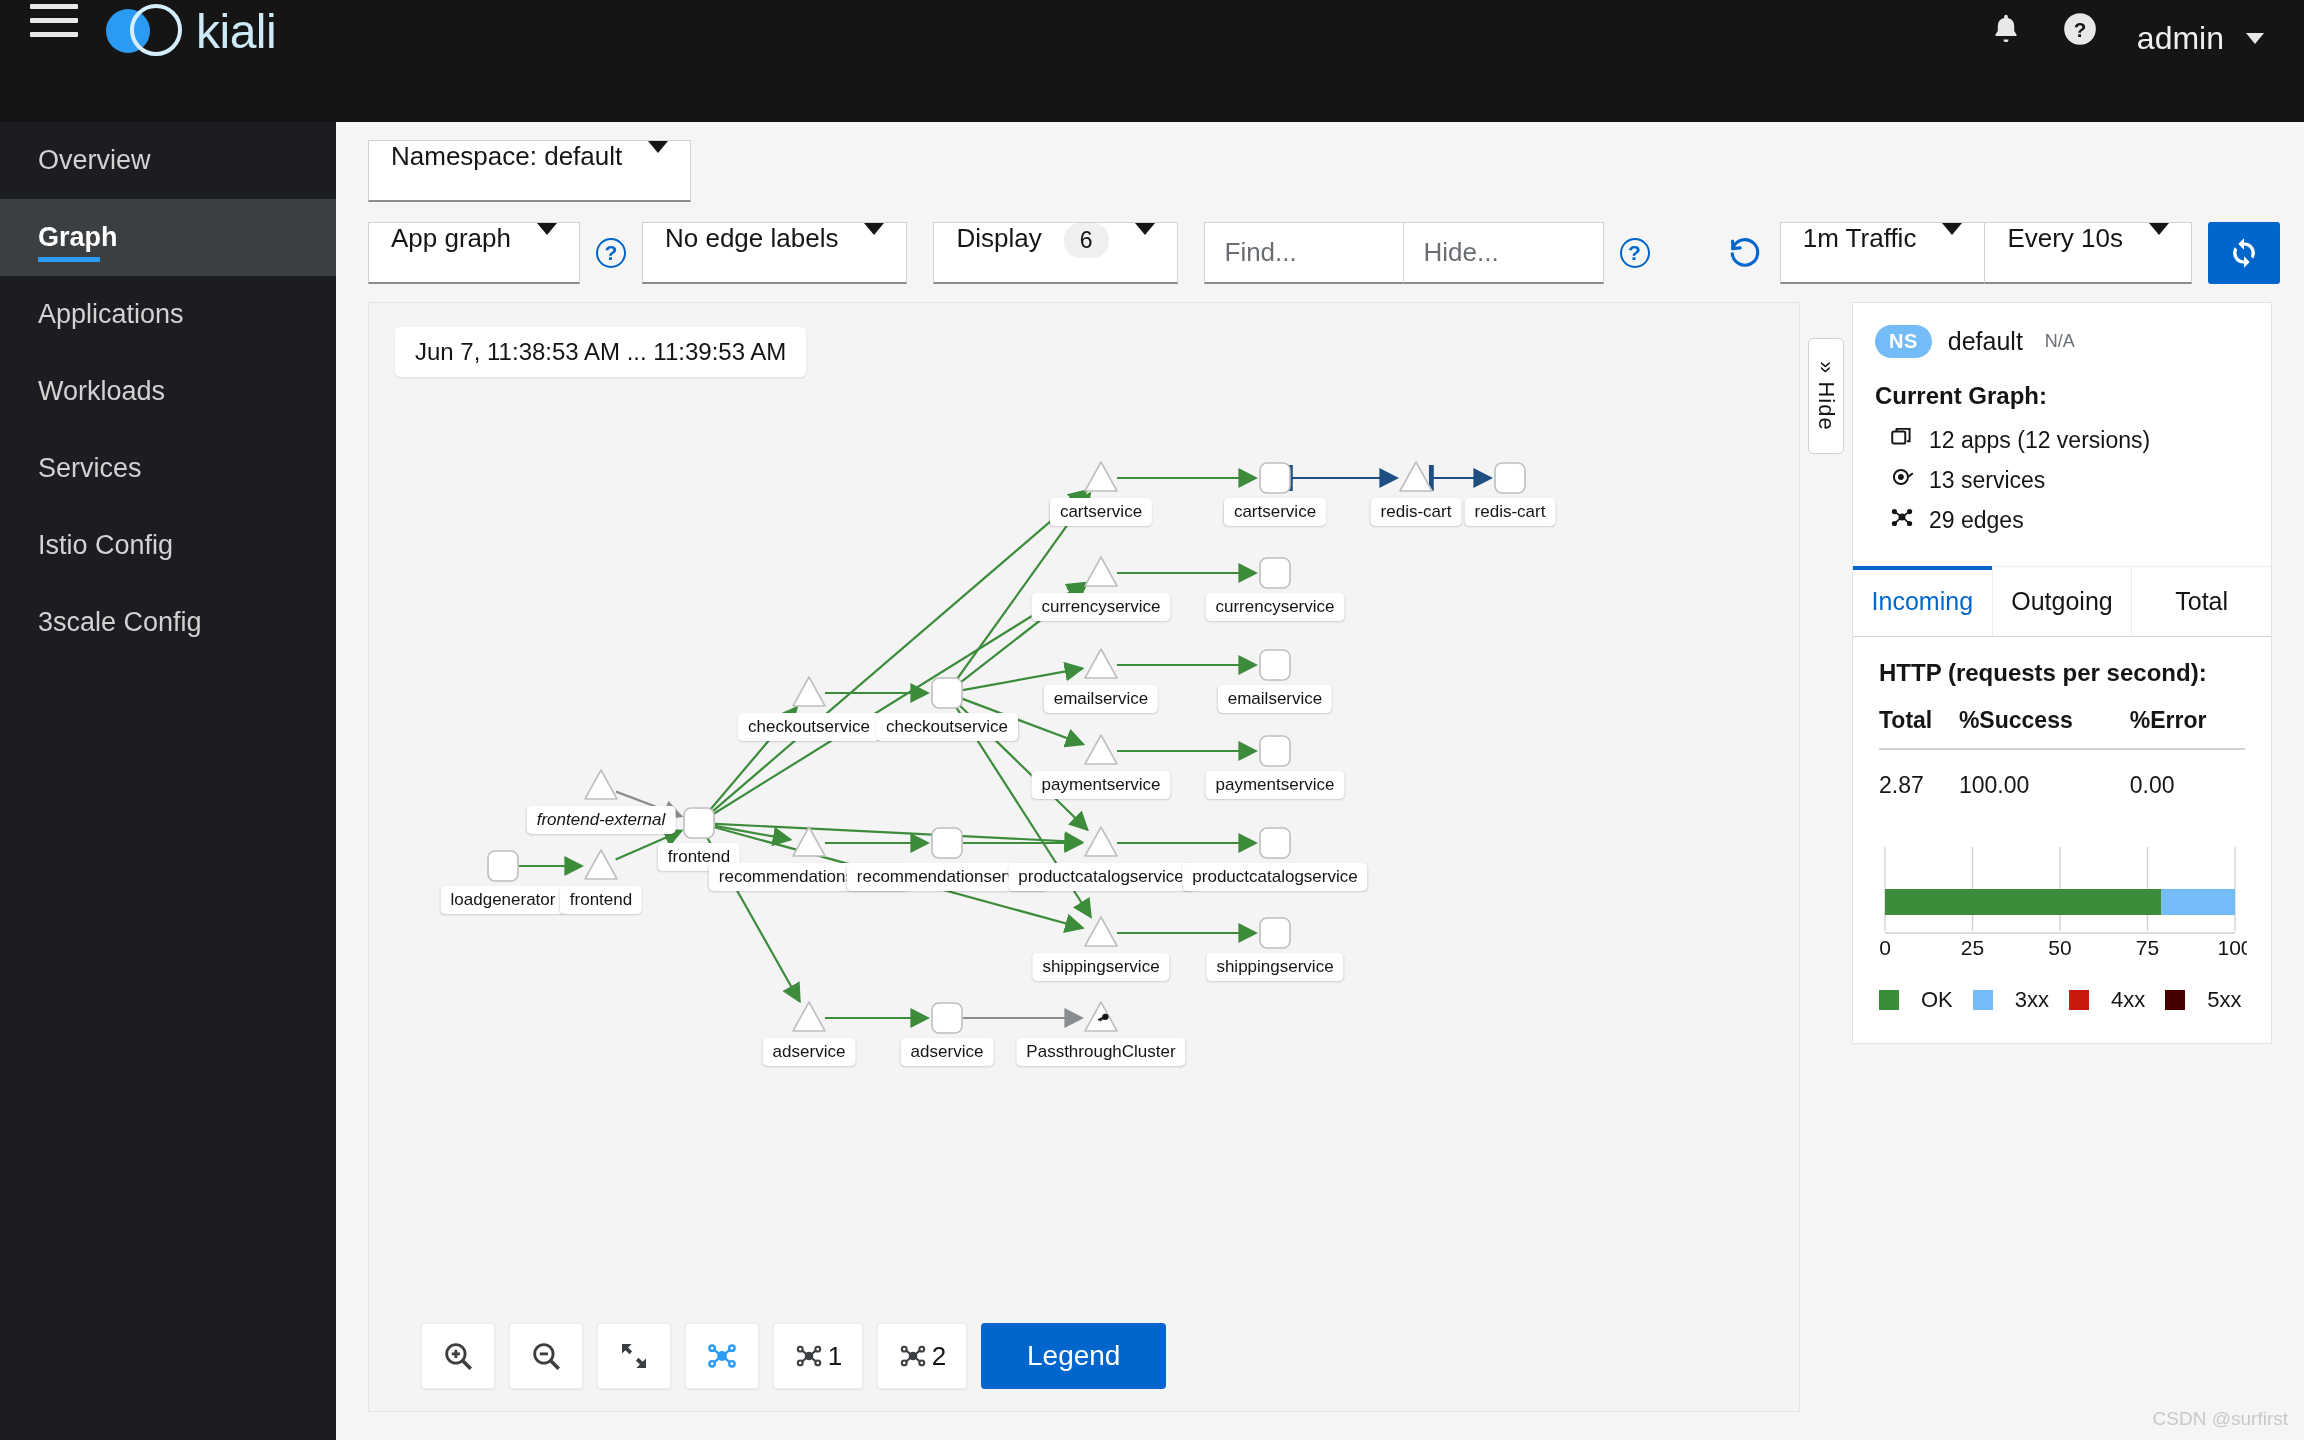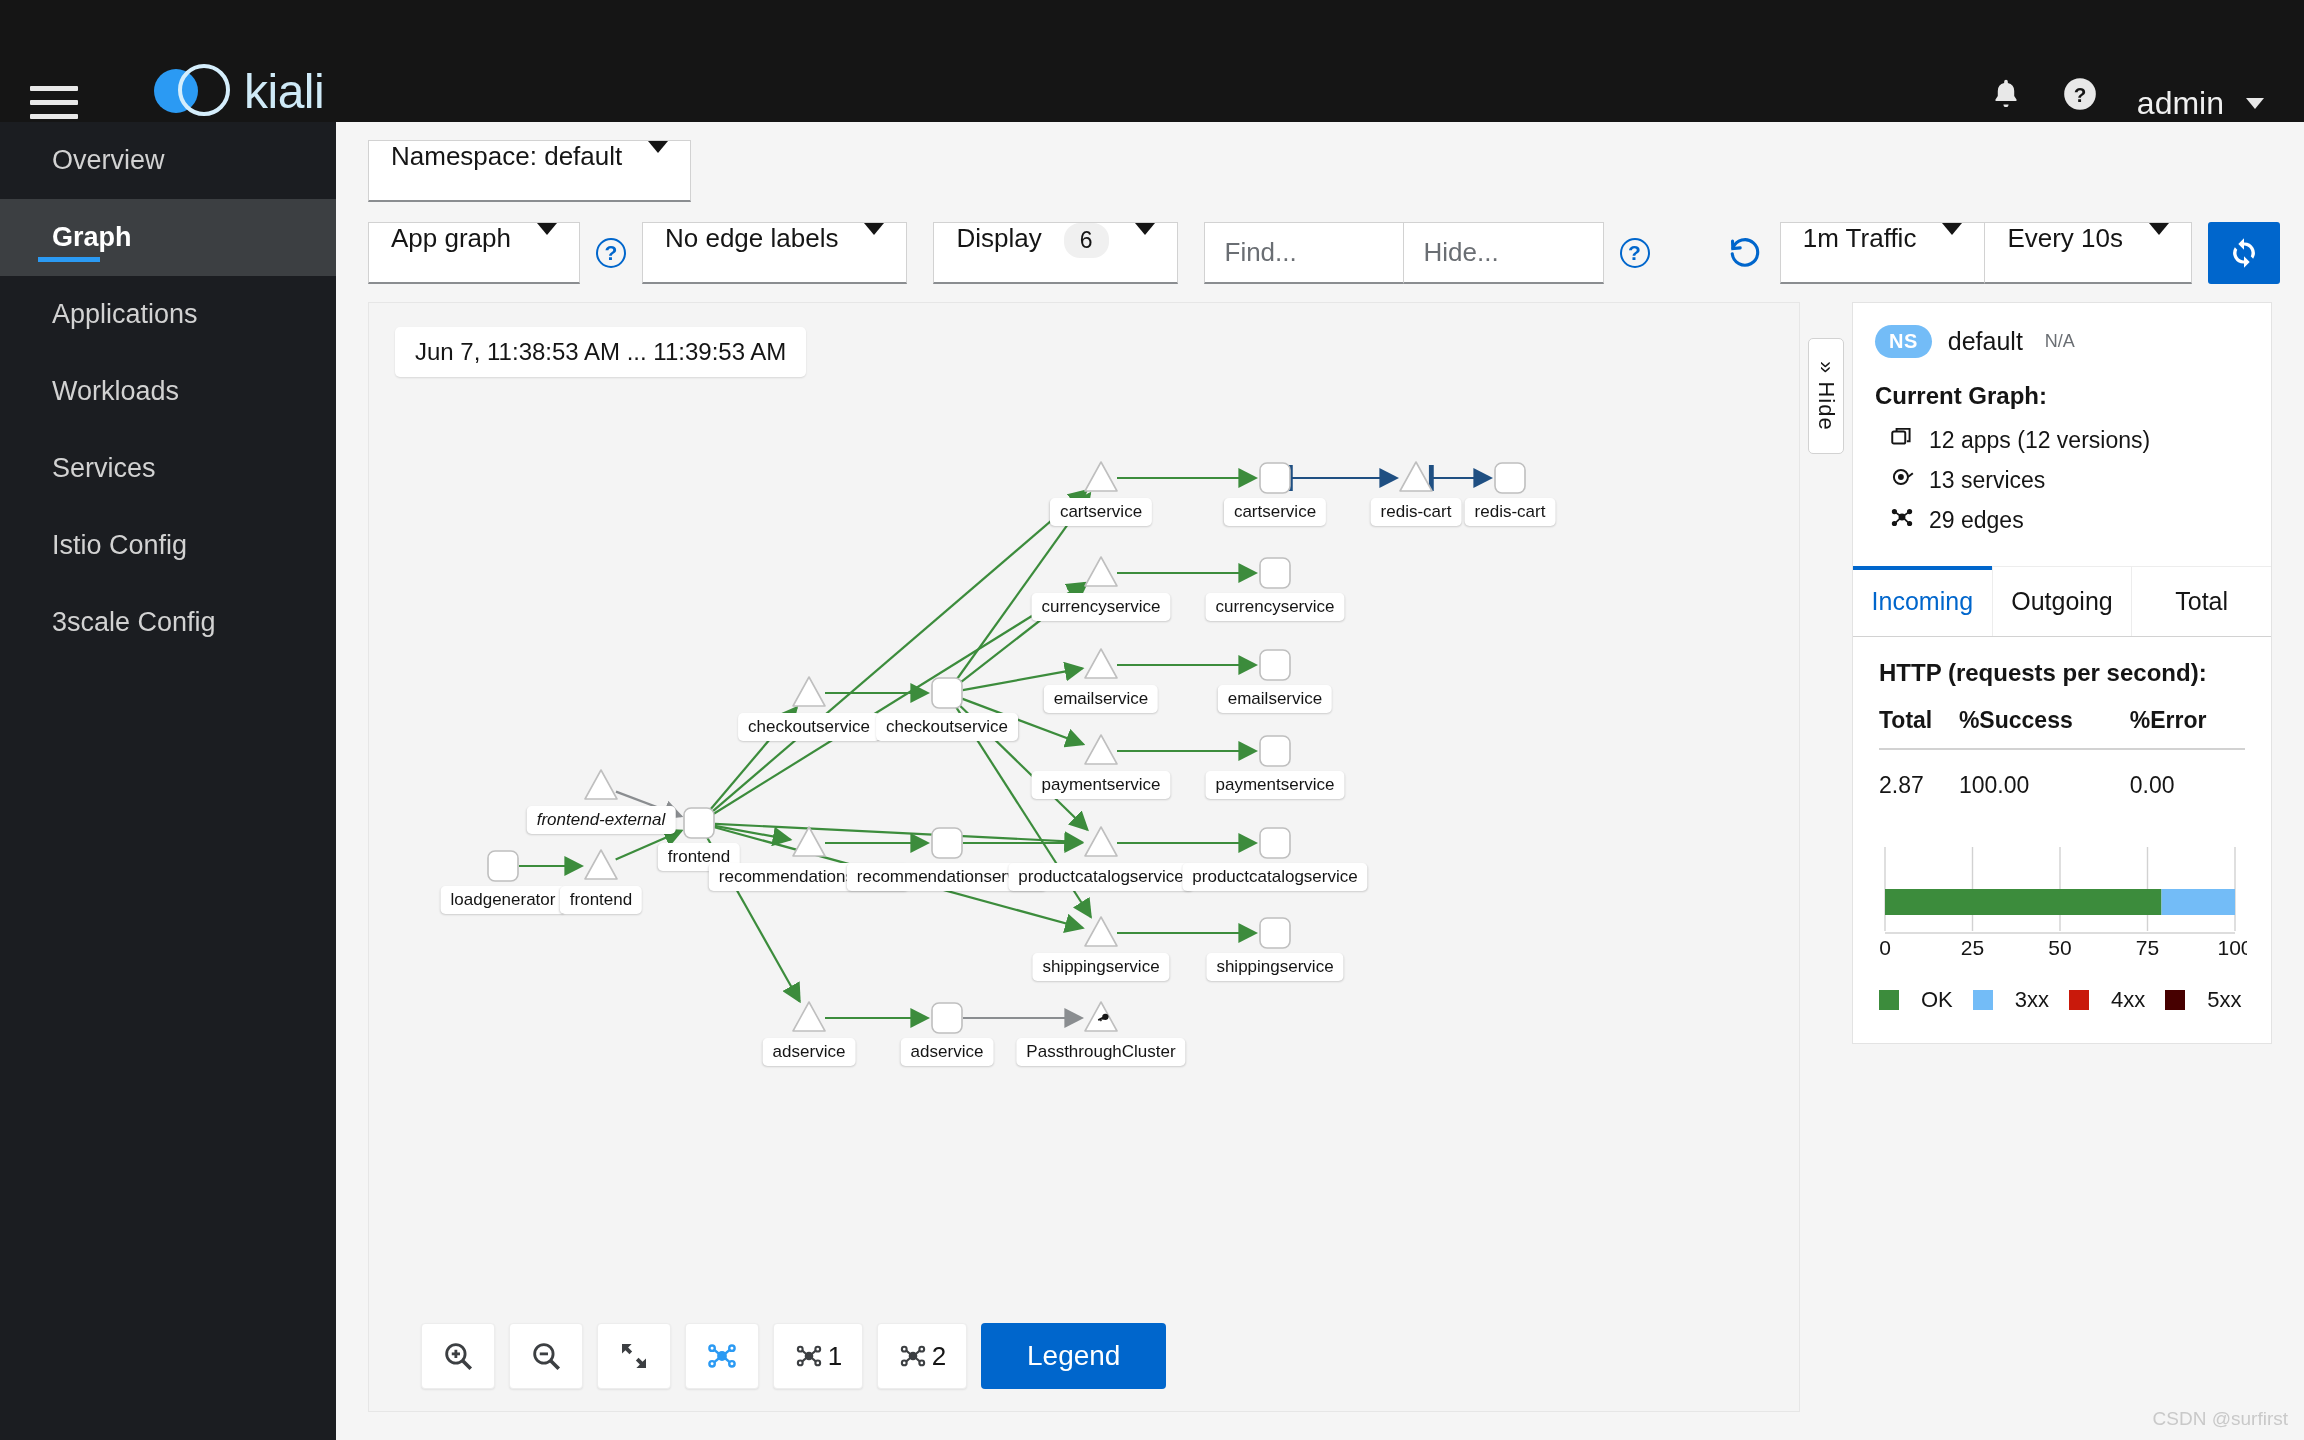--- a/index.html
+++ b/index.html
@@ -7,21 +7,21 @@
     width: 2304px; height: 1440px;
     font-family: "Liberation Sans", sans-serif;
     background: #f5f5f5;
     overflow: hidden;
   }
   #app { position: relative; width: 2304px; height: 1440px; }
 
   
   .masthead {
     position: absolute; left: 0; top: 0; width: 2304px; height: 122px;
-    background: #151515; display: flex; align-items: flex-end; gap: 48px;
+    background: #151515; display: flex; align-items: flex-start;
   }
   .hamburger {
     width: 48px; height: 40px; margin-left: 30px; margin-right: 28px;
     display: flex; flex-direction: column; justify-content: center; gap: 9px;
     cursor: pointer;
   }
   .hamburger span { display: block; height: 5px; background: #e8e8e8; border-radius: 1px; }
   .brand { display: flex; align-items: center; gap: 14px; cursor: pointer; }
   .brand-logo { position: relative; width: 76px; height: 62px; }
   .brand-logo .disc {
@@ -44,21 +44,21 @@
     width: 0; height: 0; border-left: 9px solid transparent; border-right: 9px solid transparent;
     border-top: 11px solid #e8e8e8;
   }
 
   
   .sidebar {
     position: absolute; left: 0; top: 122px; width: 336px; height: 1318px;
     background: #1b1d21;
   }
   .nav-item {
-    height: 77px; display: flex; align-items: center; padding-left: 52px;
+    height: 77px; display: flex; align-items: center; padding-left: 38px;
     color: #d2d2d2; font-size: 27px; cursor: pointer; position: relative;
   }
   .nav-item.active { background: #3c3f42; color: #fff; font-weight: bold; }
   .nav-item.active .active-underline {
     position: absolute; left: 38px; bottom: 14px; width: 62px; height: 5px; background: #2b9af3;
   }
 
   
   .content { position: absolute; left: 336px; top: 122px; width: 1968px; height: 1318px; background: #f5f5f5; }
 

